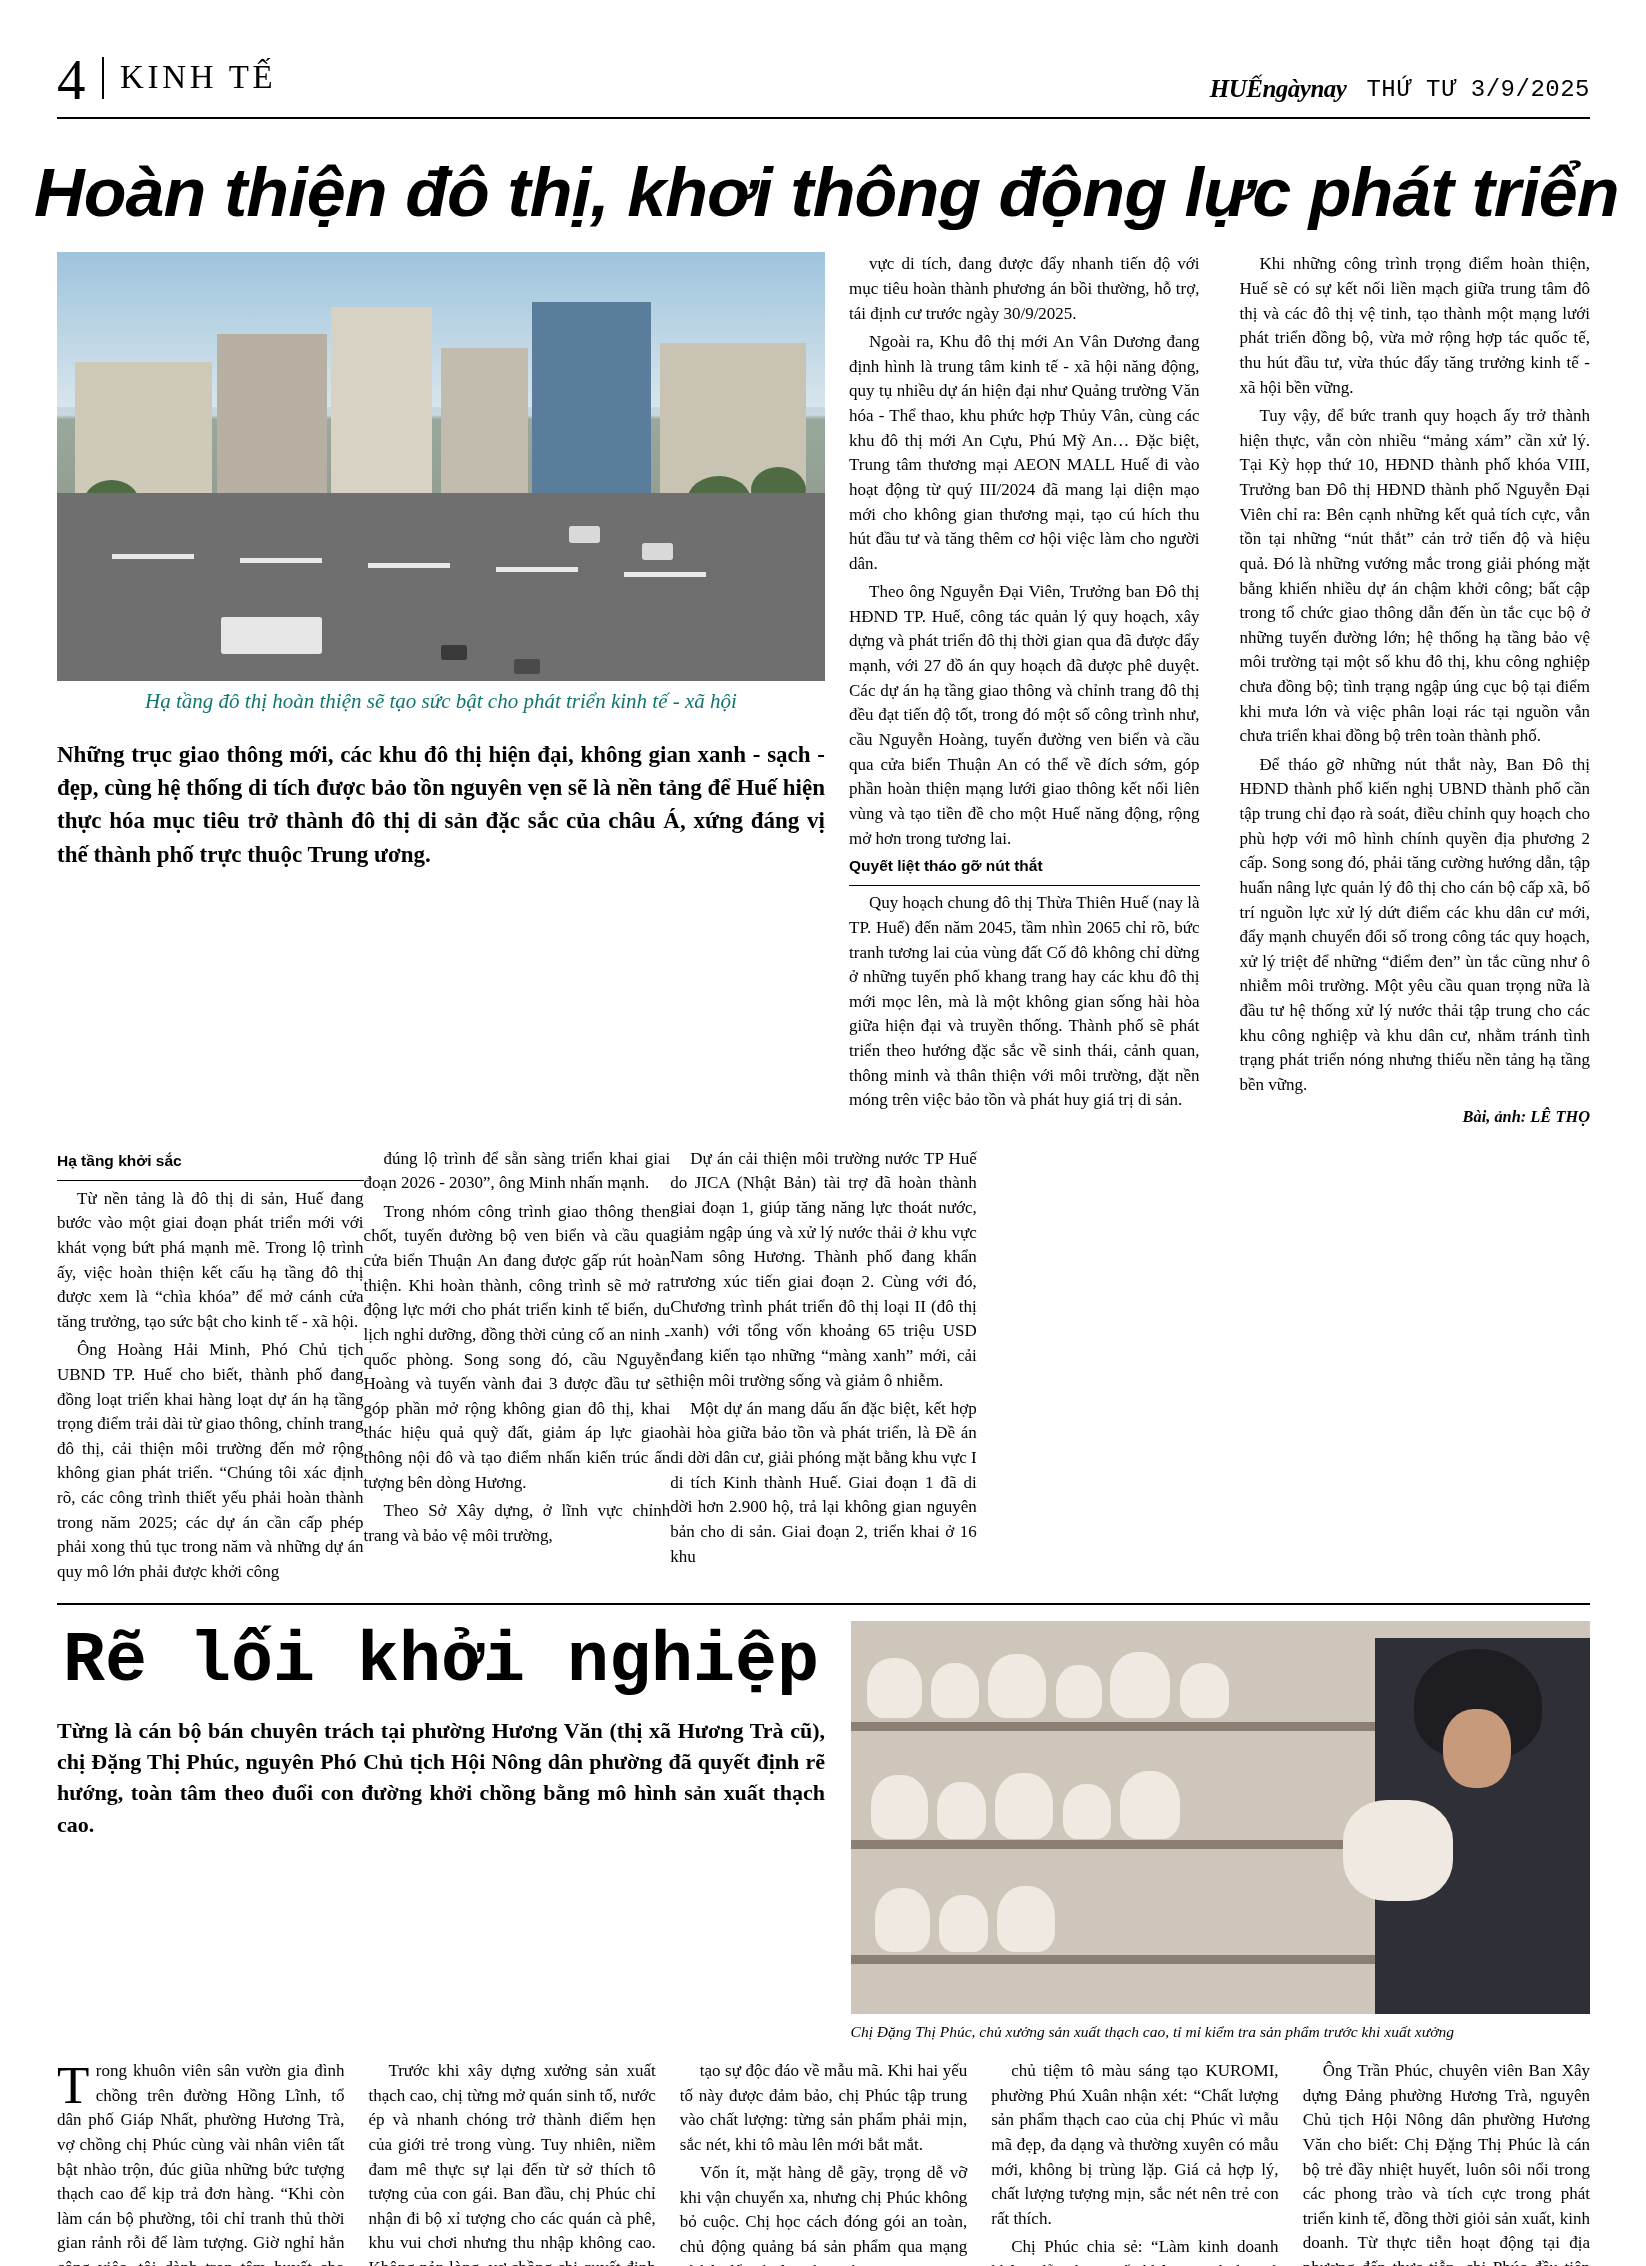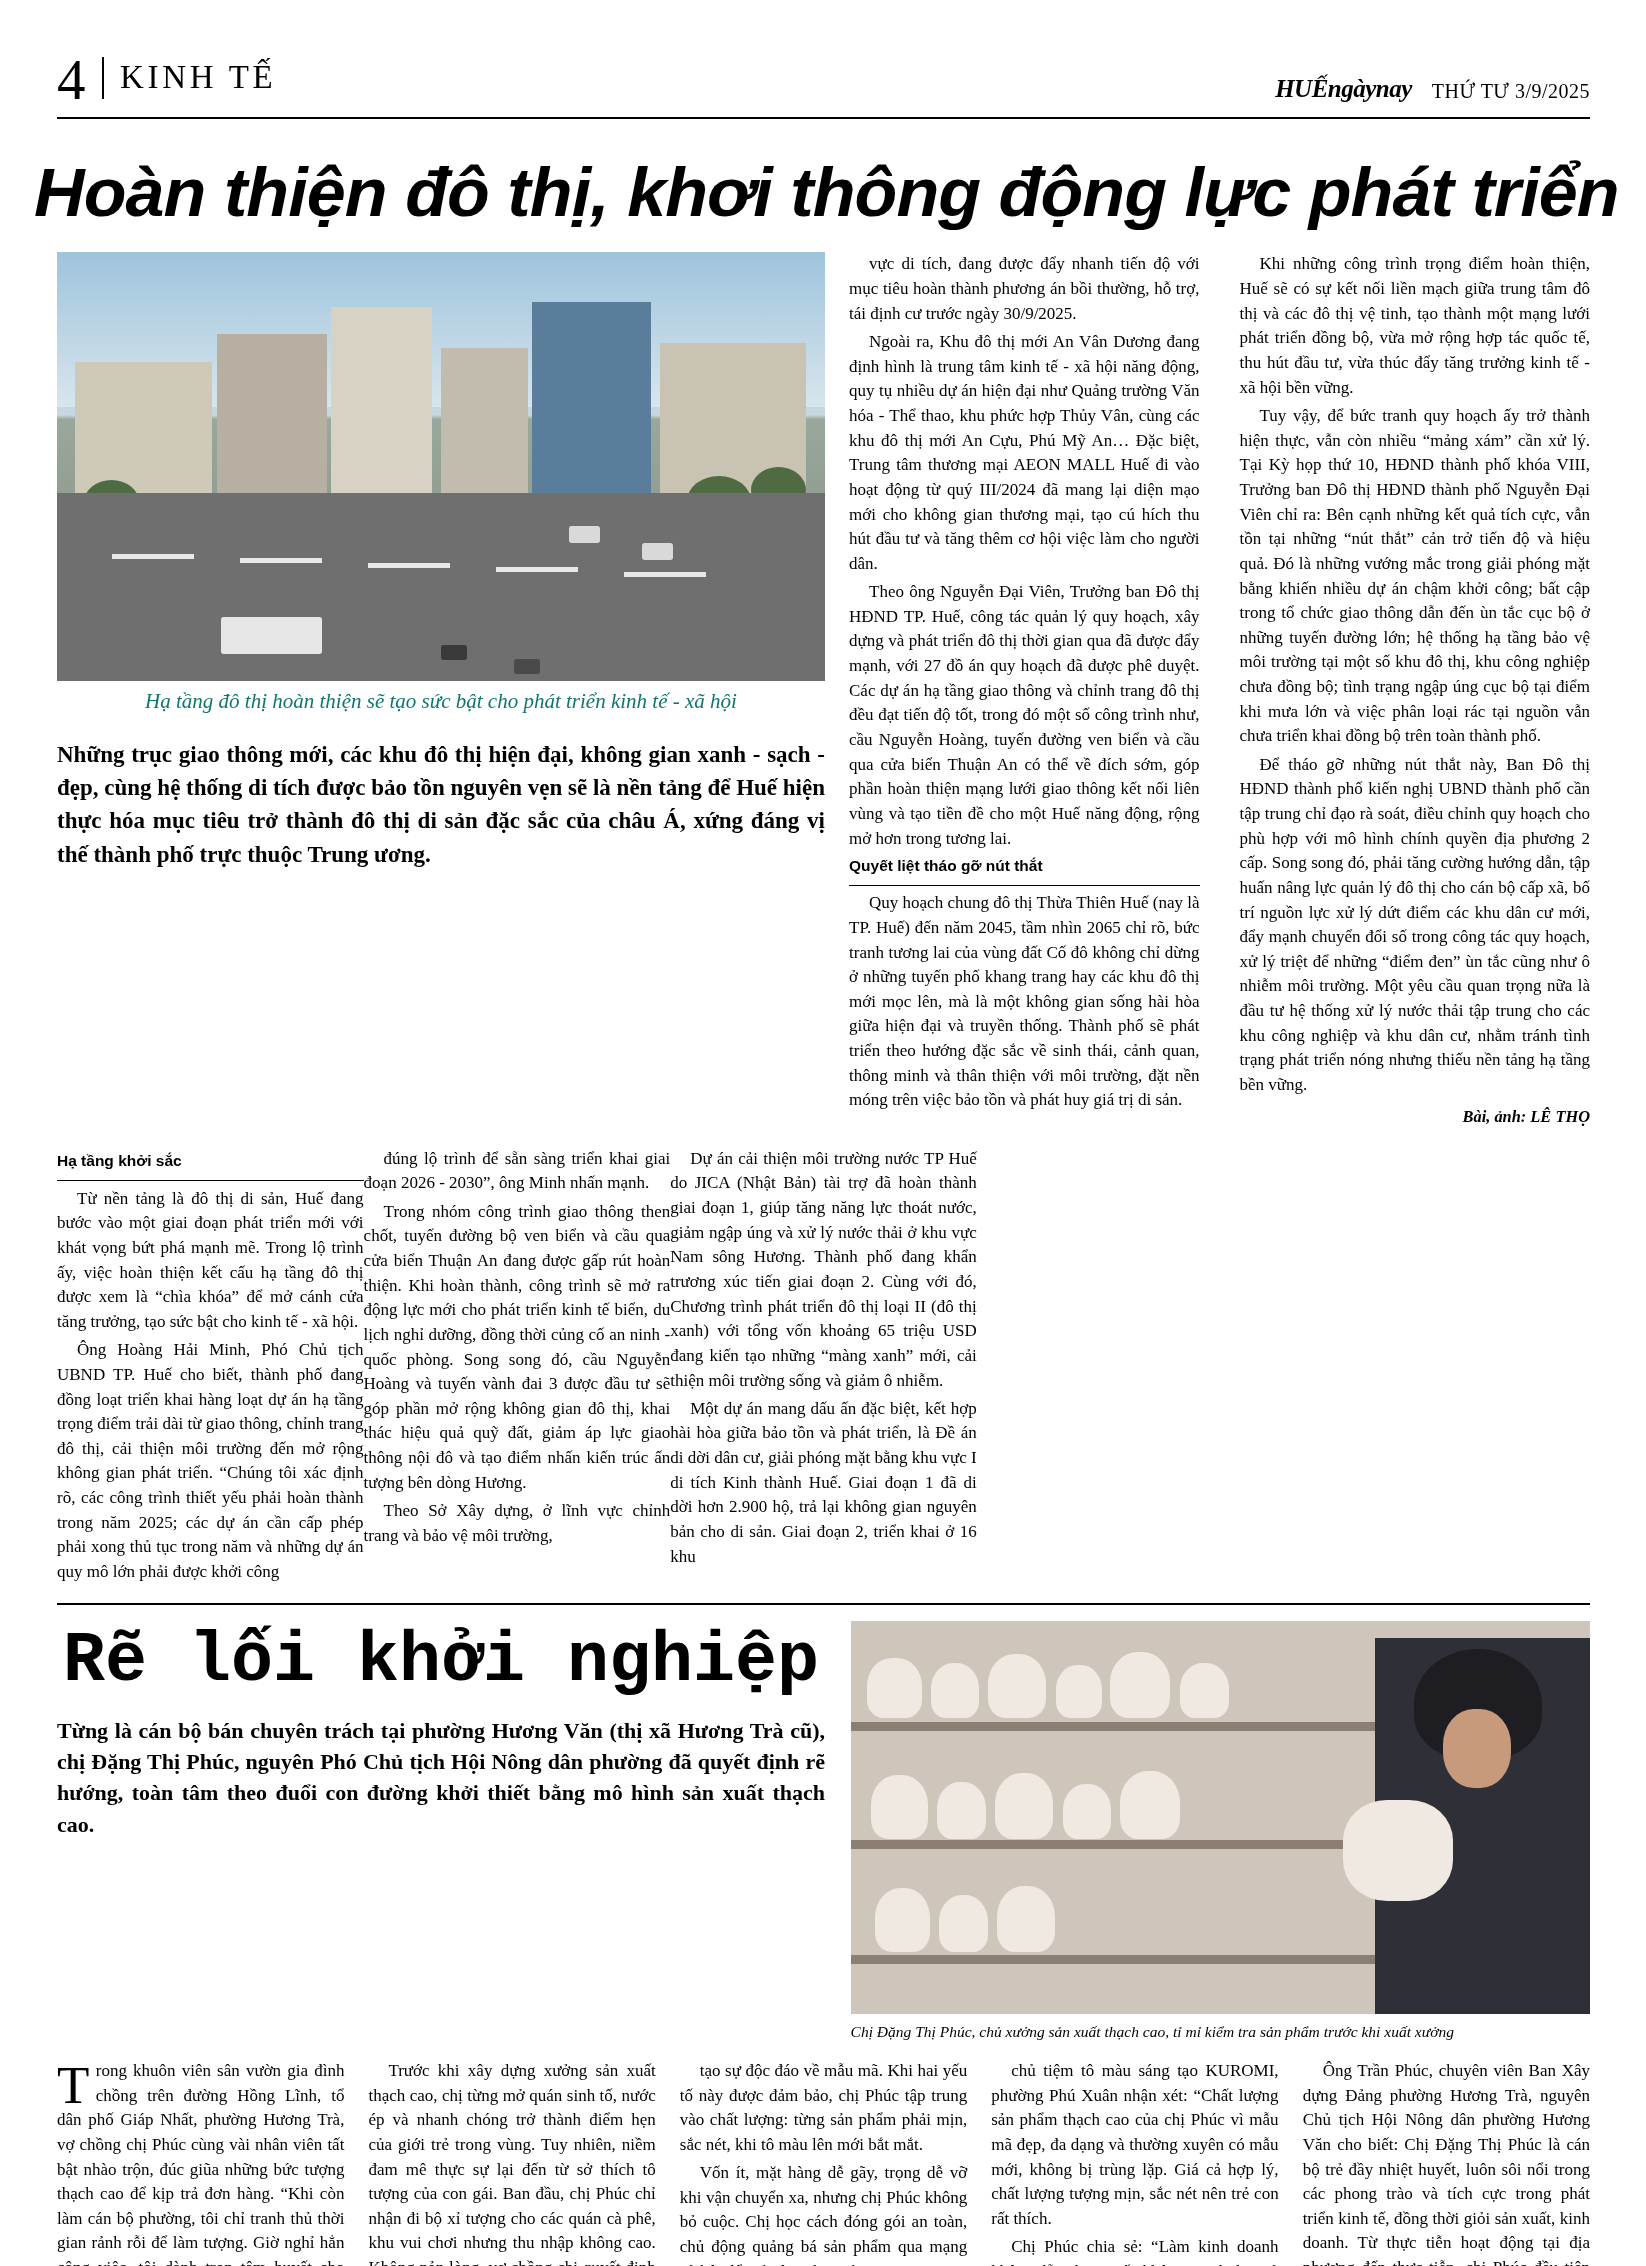--- a/index.html
+++ b/index.html
@@ -57,22 +57,22 @@
     padding-bottom: 5.5px;
   }
   .brand {
     font-family: "Liberation Serif", serif;
     font-weight: bold;
     font-style: italic;
     font-size: 25px;
     letter-spacing: -0.5px;
   }
   .date {
-    font-family: Liberation Serif, serif;
-    font-size: 20px;
+    font-family: Liberation Mono, monospace;
+    font-size: 24px;
     letter-spacing: 0.5px;
   }
 
   
   .headline-1 {
     text-align: center;
     font-family: "Liberation Sans", sans-serif;
     font-weight: bold;
     font-style: italic;
     font-size: 68px;
@@ -316,21 +316,21 @@
       <div class="col" style="flex:2;"></div>
     </div>
   </div>
 
   <div class="rule-thick"></div>
 
   <div class="a2">
     <div class="a2-top">
       <div class="a2-left">
         <div class="headline-2">Rẽ lối khởi nghiệp</div>
-        <div class="a2-lede">Từng là cán bộ bán chuyên trách tại phường Hương Văn (thị xã Hương Trà cũ), chị Đặng Thị Phúc, nguyên Phó Chủ tịch Hội Nông dân phường đã quyết định rẽ hướng, toàn tâm theo đuổi con đường khởi thiết bằng mô hình sản xuất thạch cao.</div>
+        <div class="a2-lede">Từng là cán bộ bán chuyên trách tại phường Hương Văn (thị xã Hương Trà cũ), chị Đặng Thị Phúc, nguyên Phó Chủ tịch Hội Nông dân phường đã quyết định rẽ hướng, toàn tâm theo đuổi con đường khởi chồng bằng mô hình sản xuất thạch cao.</div>
       </div>
       <div class="a2-right">
         <div class="photo-2">
           <div class="shelf" style="top:101px;"></div>
           <div class="shelf" style="top:219px;"></div>
           <div class="shelf" style="top:334px;"></div>
           <div class="fig" style="left:16.4px;top:37px;width:55px;height:60px;"></div>
           <div class="fig" style="left:80px;top:42px;width:48px;height:55px;"></div>
           <div class="fig" style="left:137px;top:33px;width:58px;height:64px;"></div>
           <div class="fig" style="left:205px;top:44px;width:46px;height:53px;"></div>

